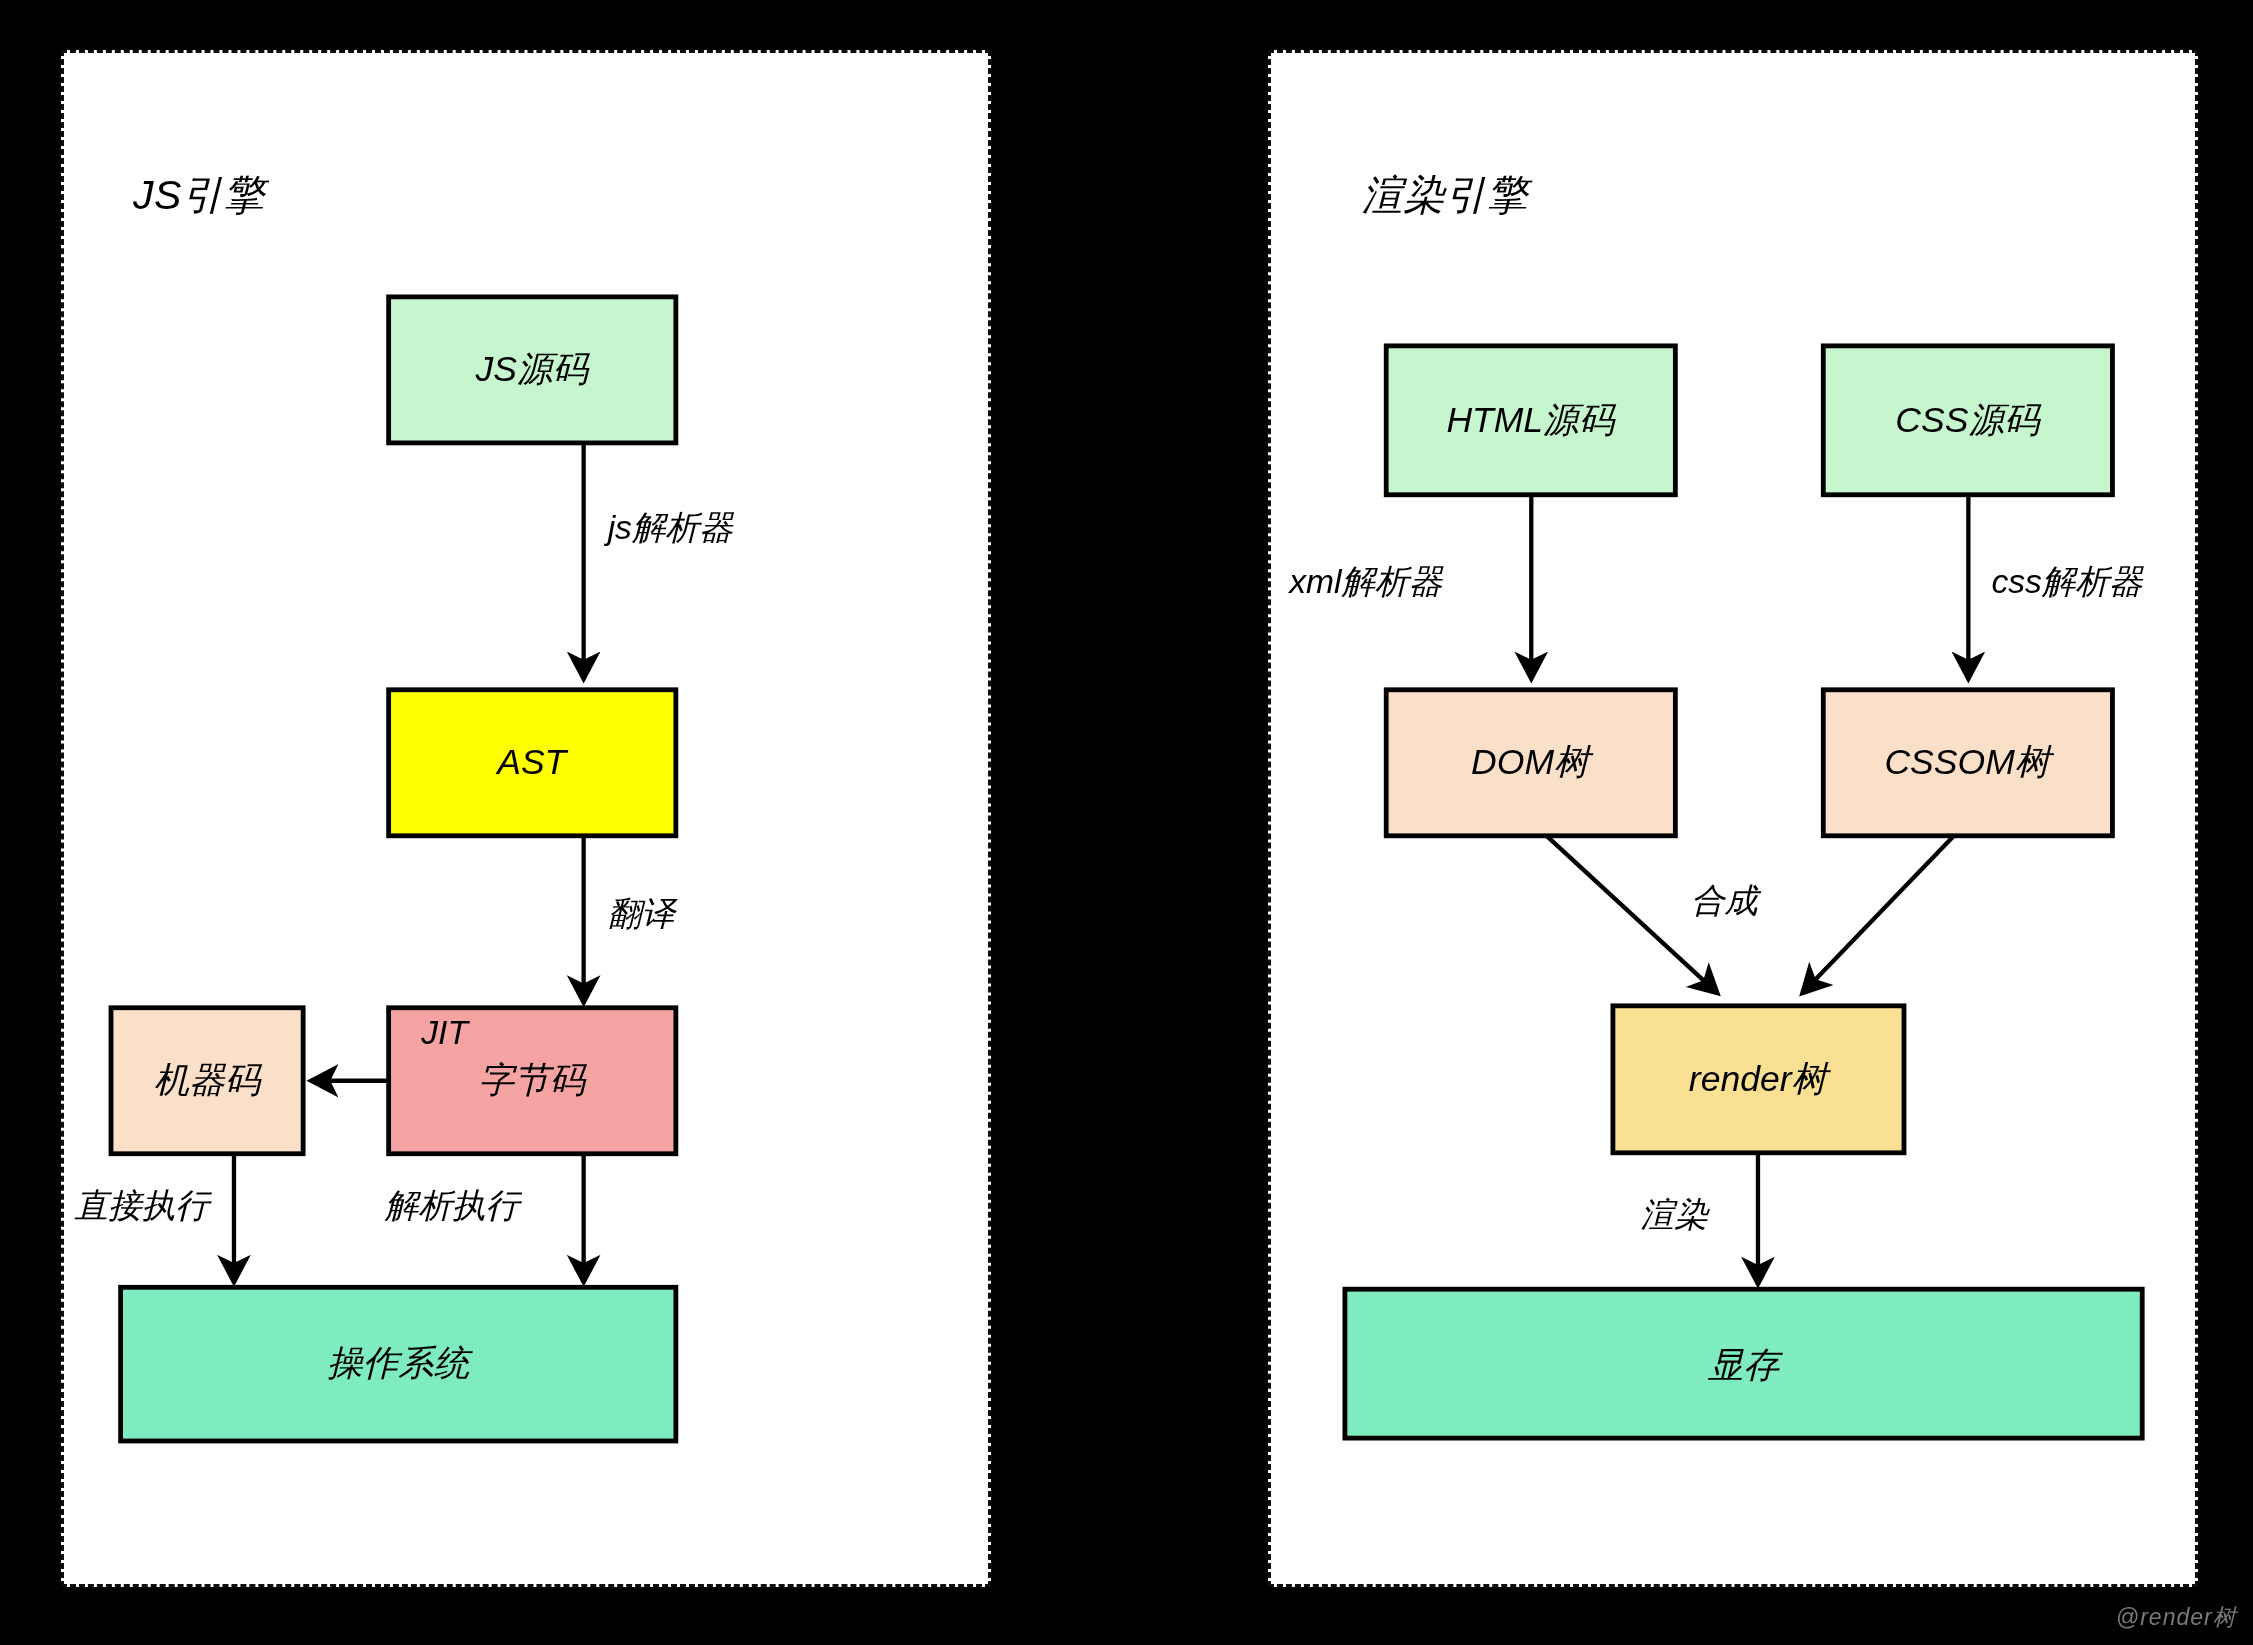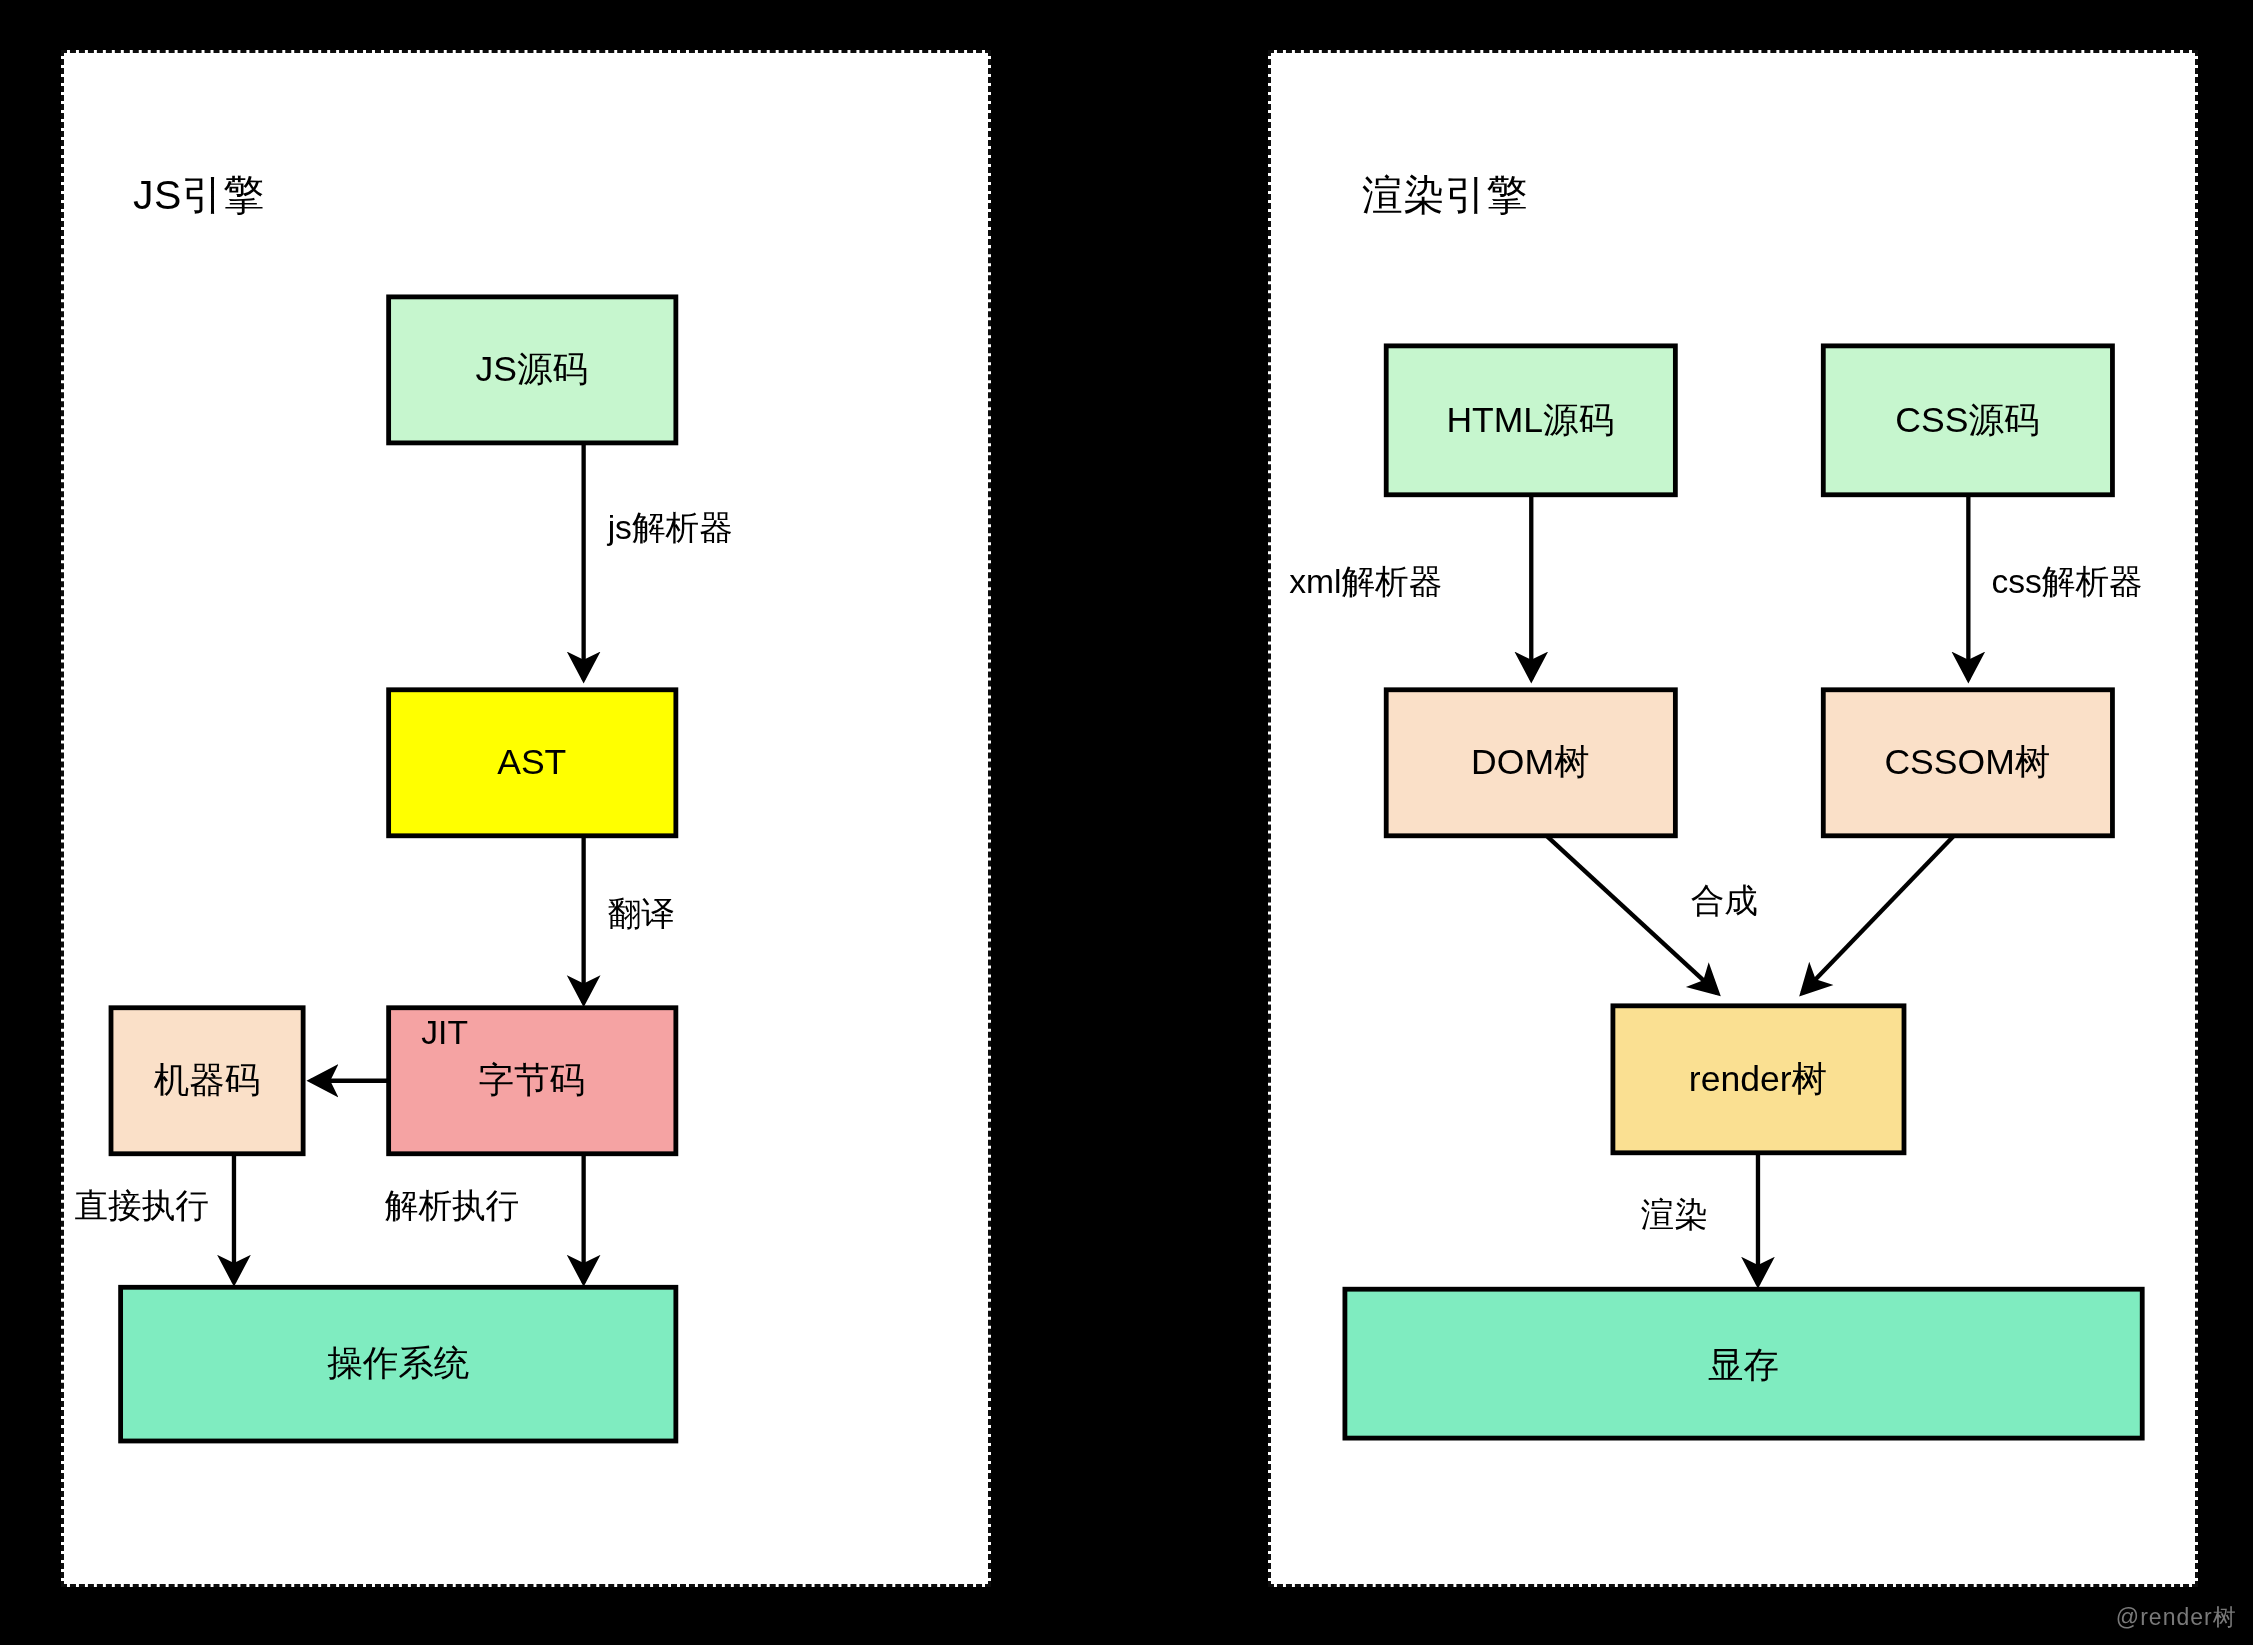--- a/index.html
+++ b/index.html
@@ -11,20 +11,21 @@
     width: 2254px;
     height: 1646px;
     overflow: hidden;
     font-family: "Liberation Sans", "DejaVu Sans", sans-serif;
   }
   #stage {
     position: relative;
     width: 2254px;
     height: 1646px;
     background: #000000;
+    font-style: italic;
   }
   .panel {
     position: absolute;
     background: #ffffff;
     box-sizing: border-box;
   }
   .panel-border {
     position: absolute;
     inset: 0;
     pointer-events: none;

